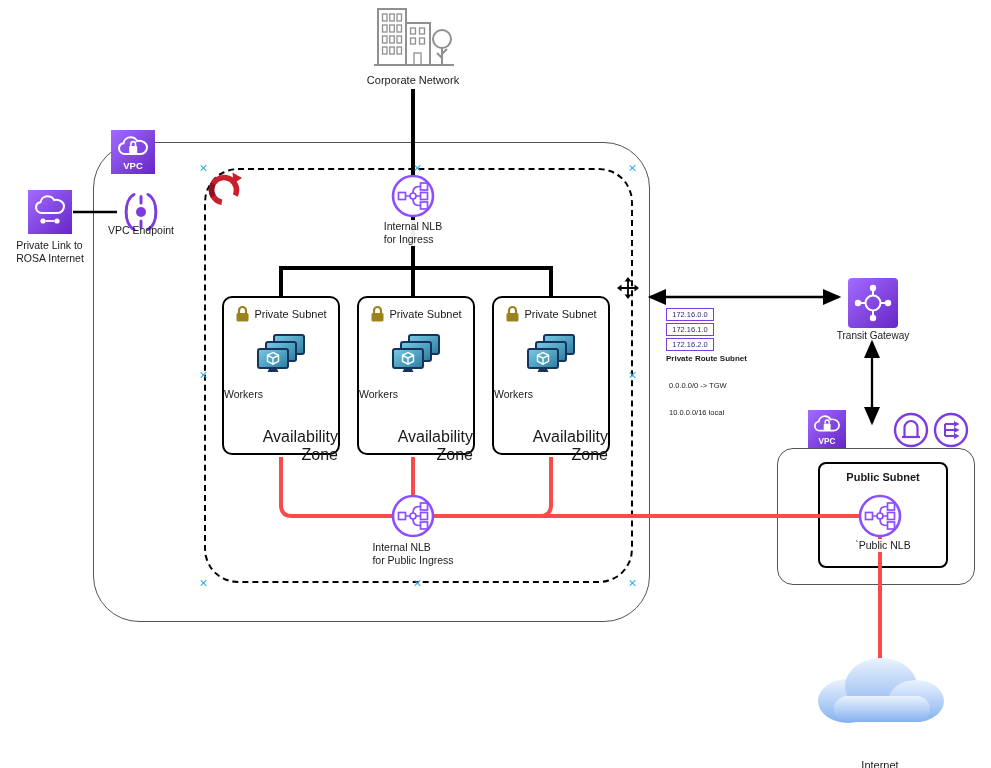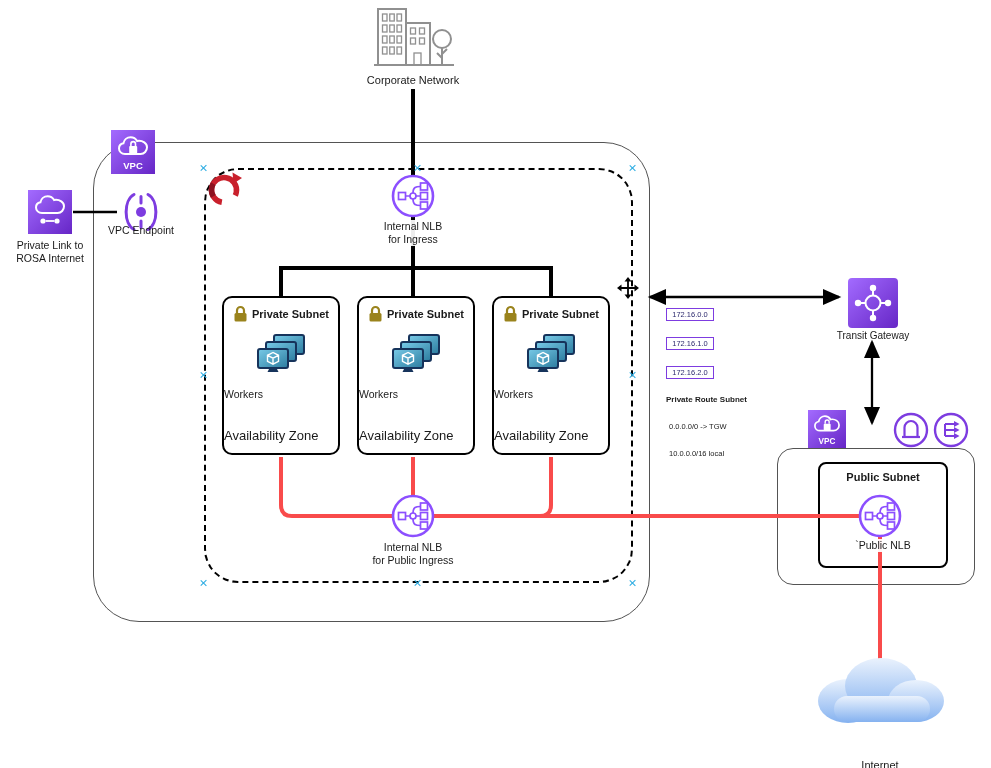--- a/index.html
+++ b/index.html
@@ -1,47 +1,47 @@
 <!DOCTYPE html>
 <html><head>
 <meta charset="utf-8">
 <style>
   *{box-sizing:border-box}
   body{margin:0;background:#fff}
   #canvas{position:relative;width:991px;height:768px;background:#fff;
           font-family:"Liberation Sans",sans-serif;color:#1a1a1a;overflow:hidden}
   .icon{position:absolute;line-height:0}
-  .label{position:absolute;text-align:center;white-space:pre-line;font-size:10.5px;
+  .label{position:absolute;text-align:left;white-space:pre-line;font-size:10.5px;
          line-height:1.22;transform:translateX(-50%)}
   .label.bgw{background:rgba(255,255,255,.93);padding:0 2px}
   .label.md{font-size:11px}
   .label.sm{font-size:10px}
 
   #vpc-main-box{position:absolute;left:93px;top:142px;width:557px;height:480px;
         border:1.5px solid #545454;border-radius:46px}
   #cluster-box{position:absolute;left:204px;top:168px;width:429px;height:415px;
         border:2.2px dashed #000;border-radius:34px}
   #vpc-public-box{position:absolute;left:777px;top:448px;width:198px;height:137px;
         border:1.5px solid #545454;border-radius:16px;background:#fff}
   #public-subnet-box{position:absolute;left:818px;top:462px;width:130px;height:106px;
         border:2px solid #000;border-radius:8px;background:#fff}
   .ps-title{position:absolute;top:7px;left:0;right:0;text-align:center;font-weight:bold;font-size:11px}
 
   .subnet{position:absolute;top:296px;width:118px;height:159px;border:2px solid #000;
         border-radius:10px;background:#fff}
   .subnet-head{position:absolute;top:7px;left:0;right:0;display:flex;align-items:center;
         justify-content:center;gap:4px}
-  .subnet-title{font-weight:bold;font-size:11px;white-space:nowrap}
+  .subnet-title{font-weight:normal;font-size:11px;white-space:nowrap}
   .workers-wrap{position:absolute;top:36px;left:50%;transform:translateX(-50%);line-height:0}
   .workers-label{position:absolute;top:90px;left:0;right:0;font-size:10.5px}
-  .az-label{position:absolute;top:130px;left:0;right:0;text-align:left;font-size:13px}
+  .az-label{position:absolute;top:130px;left:0;right:0;text-align:right;font-size:16px}
 
   .route-table{position:absolute;left:666px;top:308px;width:110px}
   .rt-entry{width:48px;height:13px;border:1px solid #7D3CE0;display:flex;align-items:center;
-        justify-content:center;margin-bottom:16px;color:#2d2a6e;background:#fff;font-size:7.5px}
+        justify-content:center;margin-bottom:2px;color:#2d2a6e;background:#fff;font-size:7.5px}
   .rt-title{font-weight:bold;font-size:8px;margin-top:3px;white-space:nowrap}
   .rt-route{font-size:7.5px;margin-top:18px;padding-left:3px;white-space:nowrap}
 
   .xh{position:absolute;width:8px;height:8px}
   .xh::before,.xh::after{content:"";position:absolute;left:3.4px;top:0;width:1.4px;height:8px;background:#29ABE2}
   .xh::before{transform:rotate(45deg)}
   .xh::after{transform:rotate(-45deg)}
 
   svg{overflow:visible}
   #connectors{position:absolute;left:0;top:0;pointer-events:none}

